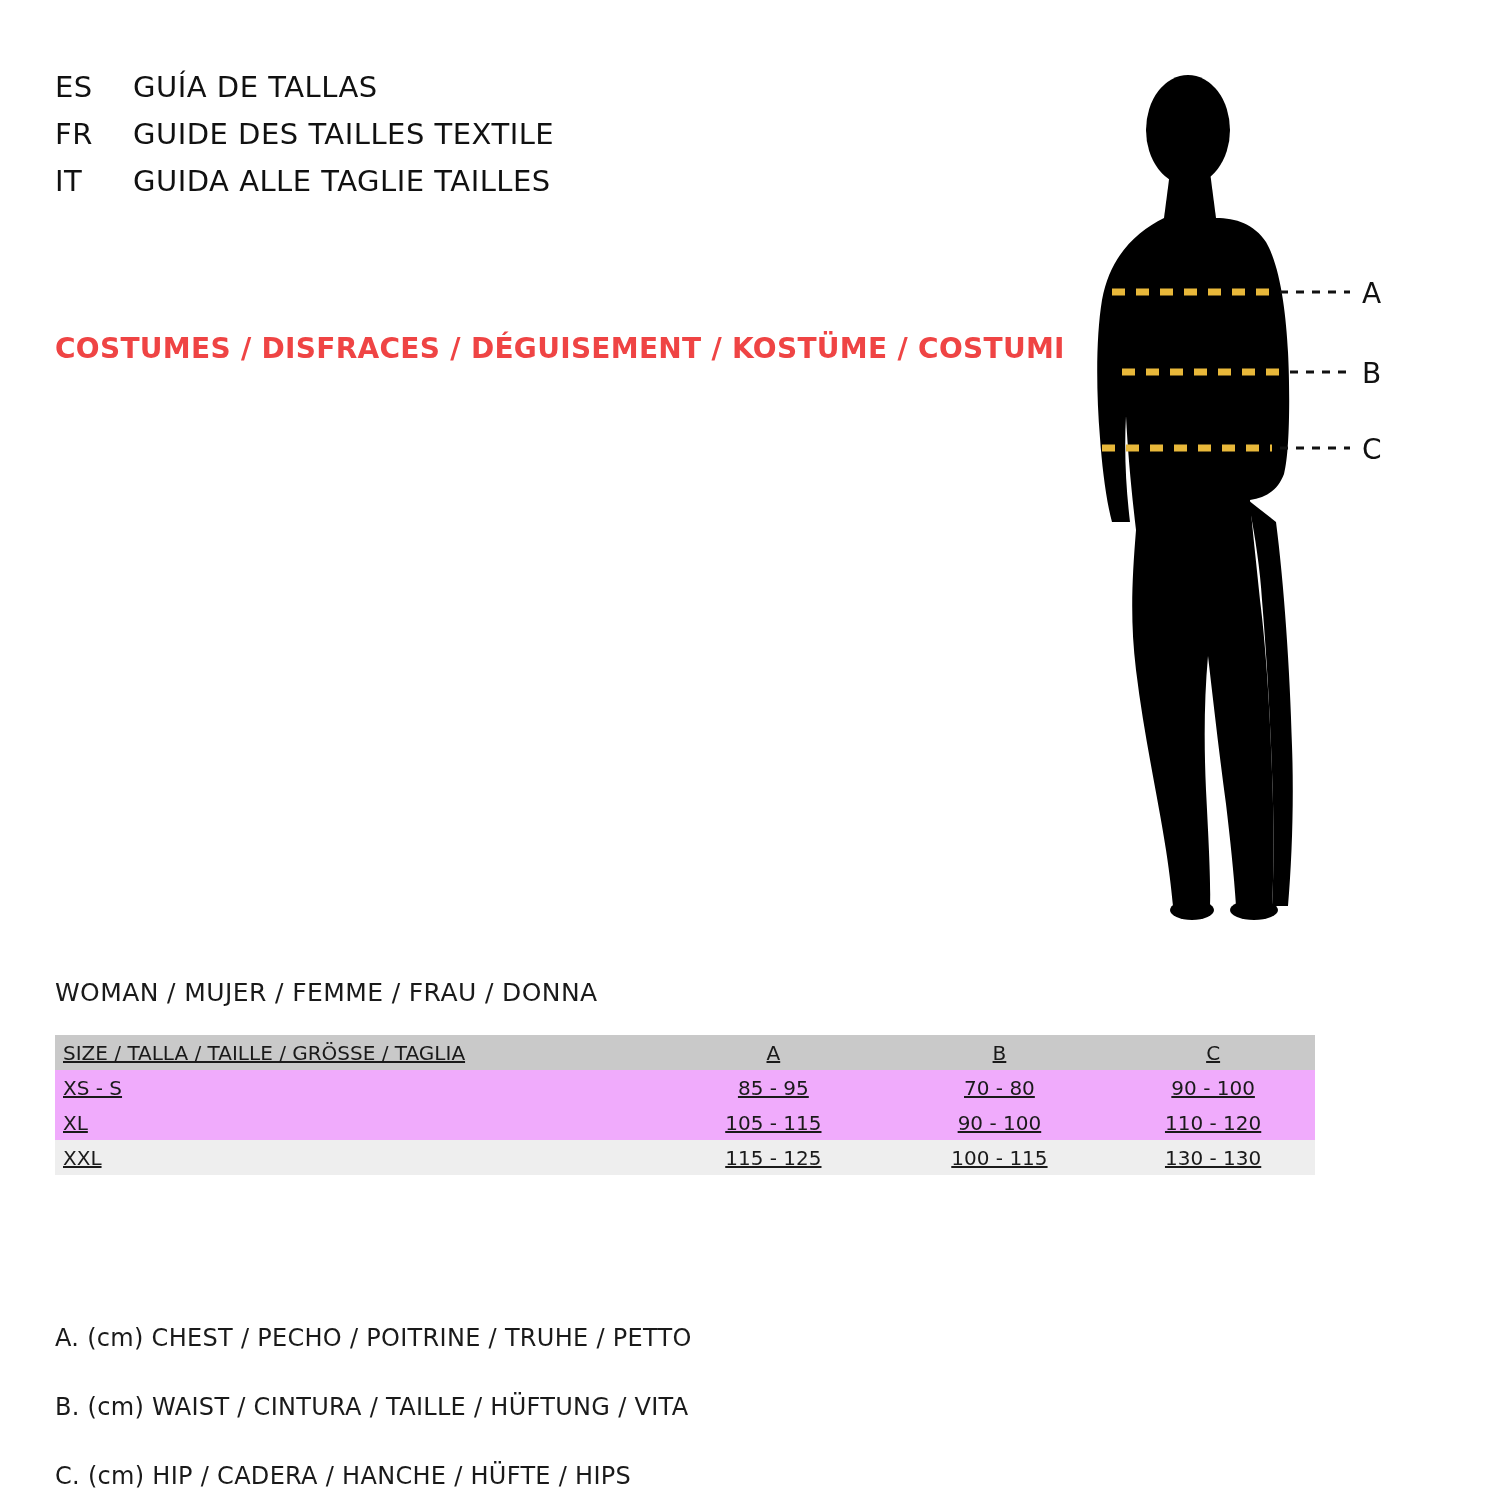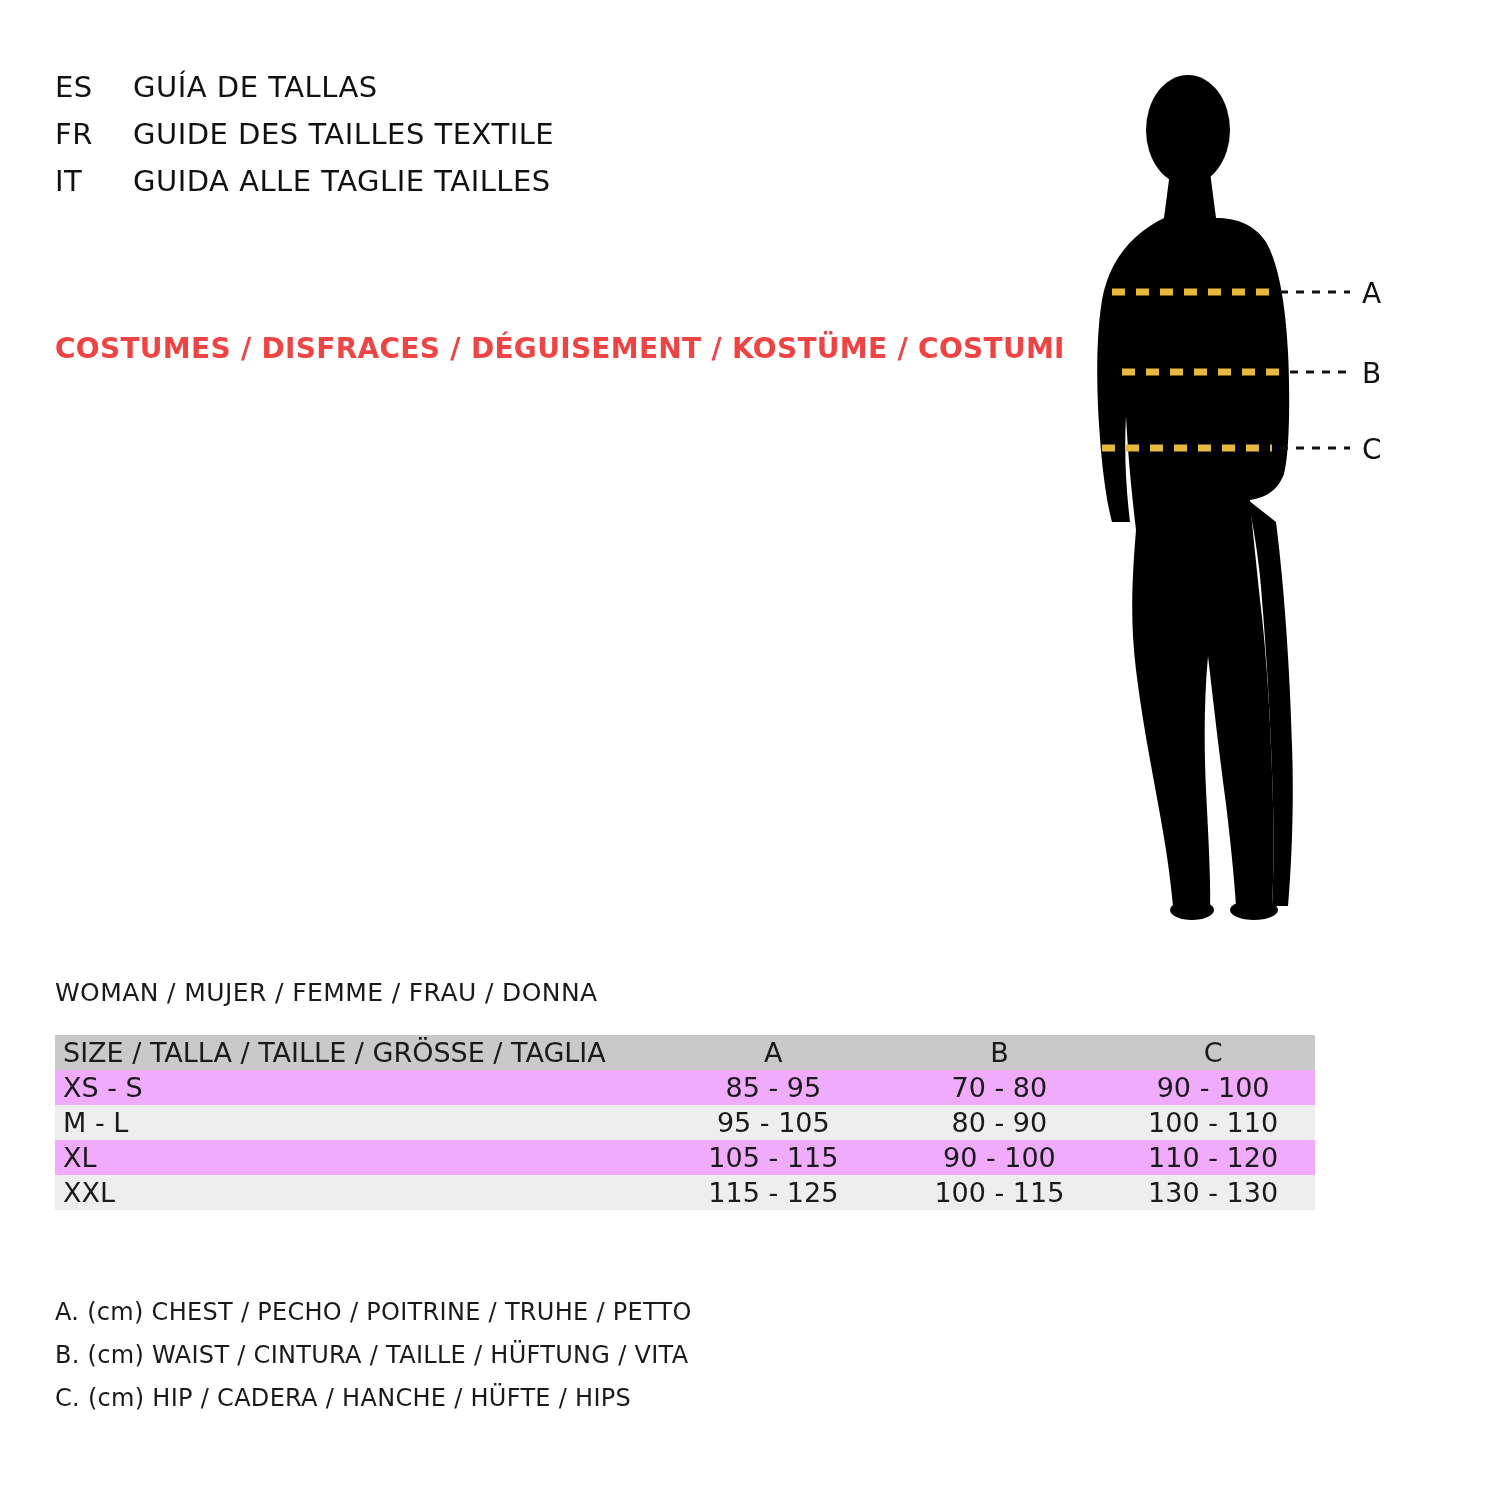--- a/index.html
+++ b/index.html
@@ -79,22 +79,23 @@
     white-space: nowrap;
   }
 
   
   .size-table {
     position: absolute;
     left: 55px;
     top: 1035px;
     width: 1260px;
     border-collapse: collapse;
-    font-size: 27px;
-    color: #1a1a1a;
+    font-size: 20px;
+    color: #1a1a1a;
+    text-decoration: underline;
   }
   .size-table th, .size-table td {
     padding: 0;
     height: 35px;
     font-weight: normal;
     text-align: center;
     vertical-align: middle;
   }
   .size-table th.col-size, .size-table td.col-size {
     text-align: left;
@@ -119,20 +120,21 @@
     position: absolute;
     left: 55px;
     top: 1298px;
   }
   .legend-line {
     font-size: 24px;
     letter-spacing: 0.3px;
     color: #1a1a1a;
     height: 43px;
     white-space: nowrap;
+    margin-top: 26px;
   }
 
   .marker-letter {
     font-family: "DejaVu Sans", sans-serif;
     font-size: 28px;
     fill: #111;
   }
 </style>
 </head>
 <body>
@@ -231,26 +233,20 @@
         <th class="col-c">C</th>
       </tr>
     </thead>
     <tbody>
       <tr class="odd">
         <td class="col-size">XS - S</td>
         <td class="col-a">85 - 95</td>
         <td class="col-b">70 - 80</td>
         <td class="col-c">90 - 100</td>
       </tr>
-      <tr class="even">
-        <td class="col-size">M - L</td>
-        <td class="col-a">95 - 105</td>
-        <td class="col-b">80 - 90</td>
-        <td class="col-c">100 - 110</td>
-      </tr>
       <tr class="odd">
         <td class="col-size">XL</td>
         <td class="col-a">105 - 115</td>
         <td class="col-b">90 - 100</td>
         <td class="col-c">110 - 120</td>
       </tr>
       <tr class="even">
         <td class="col-size">XXL</td>
         <td class="col-a">115 - 125</td>
         <td class="col-b">100 - 115</td>

